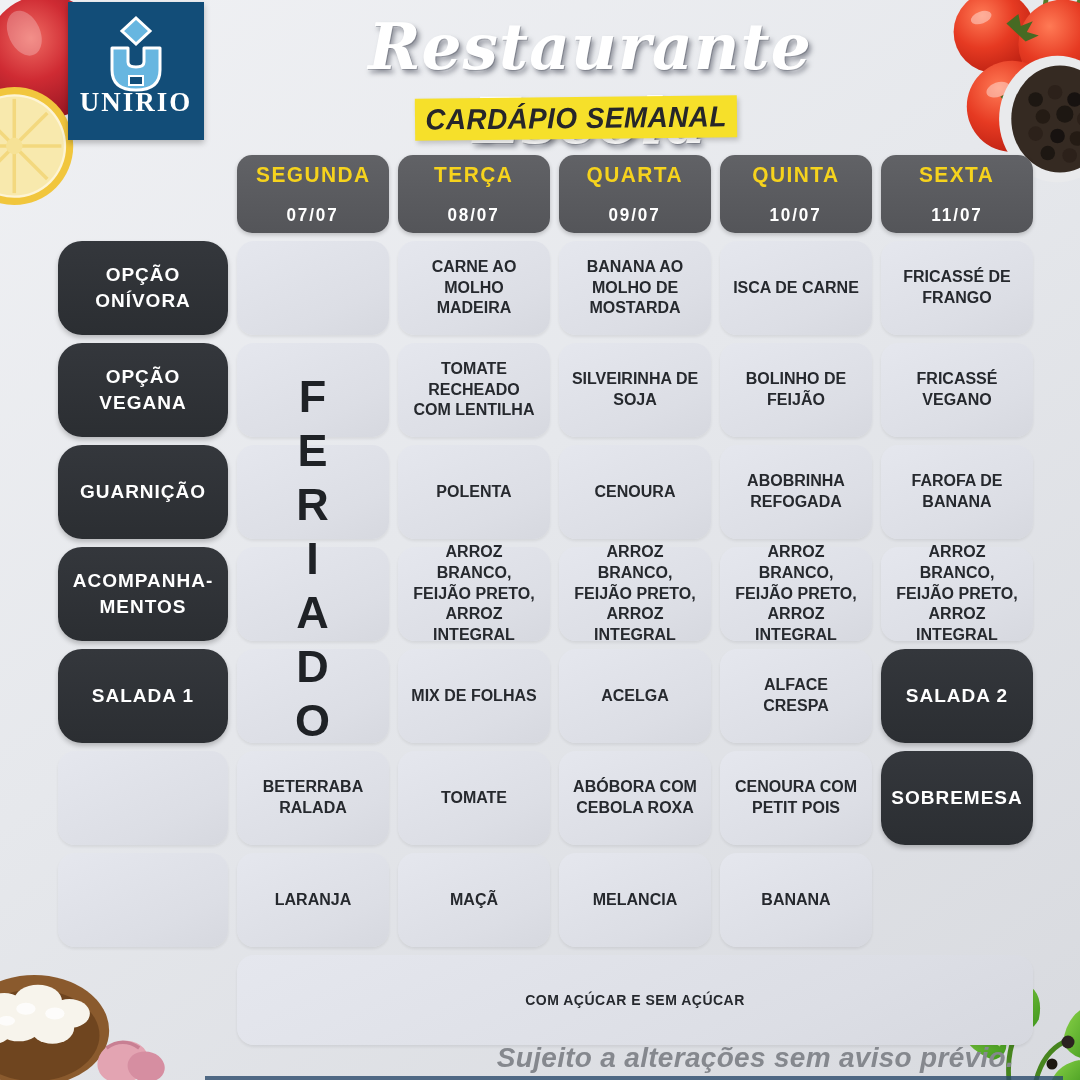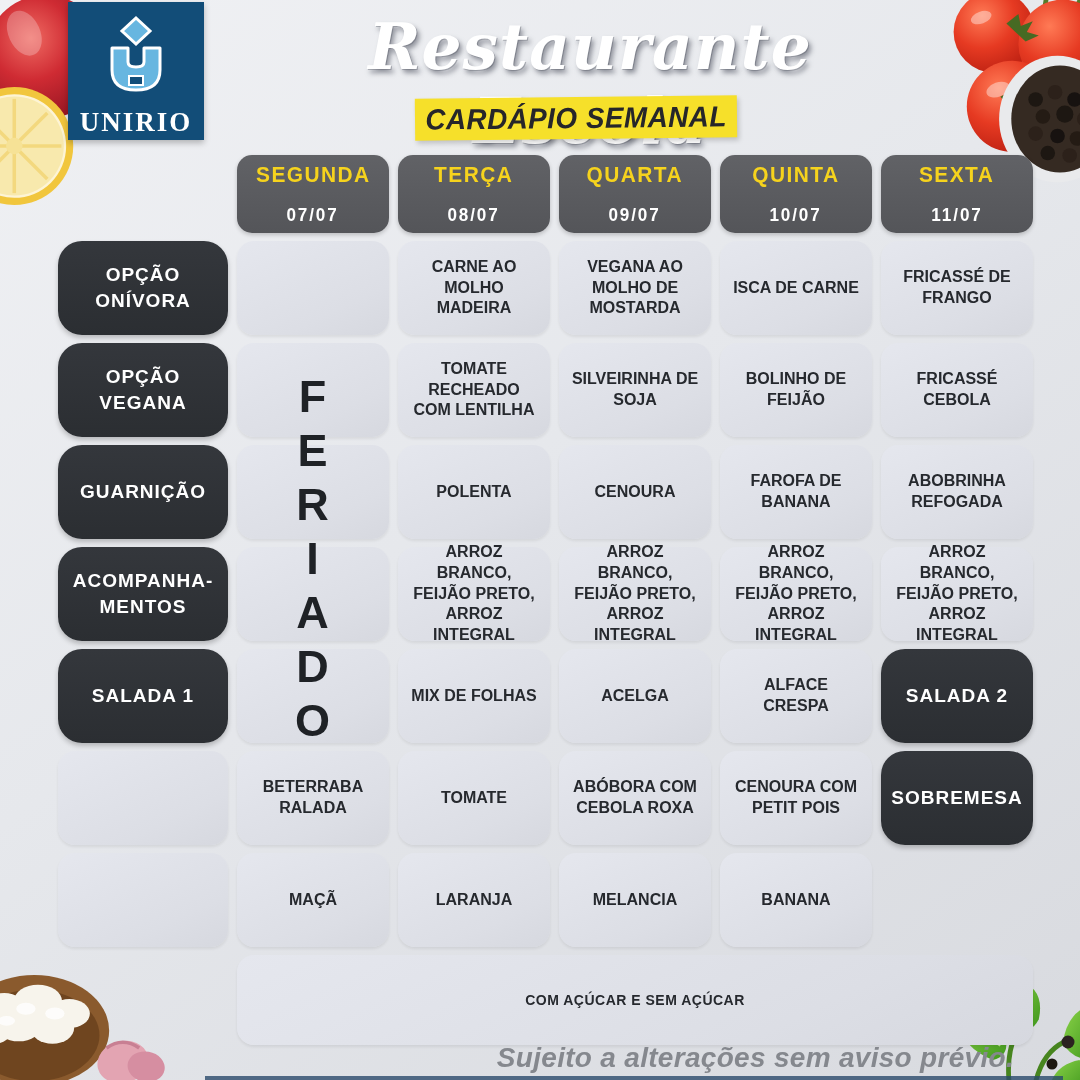--- a/index.html
+++ b/index.html
@@ -4,21 +4,21 @@
 <style>
   html,body{margin:0;padding:0;}
   body{width:1080px;height:1080px;position:relative;overflow:hidden;
        font-family:"Liberation Sans","DejaVu Sans",sans-serif;
        background:linear-gradient(145deg,#f0f1f4 0%,#e6e8ec 45%,#d8dadf 100%);}
   .canvas{position:absolute;inset:0;}
 
   
   .logo{position:absolute;left:68px;top:2px;width:136px;height:138px;
         background:#124d78;display:flex;flex-direction:column;align-items:center;
-        justify-content:flex-end;padding-bottom:2px;box-sizing:border-box;
+        justify-content:flex-end;padding-bottom:22px;box-sizing:border-box;
         box-shadow:0 3px 6px rgba(0,0,0,.25);}
   .logo-emblem{position:absolute;top:12px;left:50%;transform:translateX(-50%);}
   .logo-text{color:#ffffff;font-family:"Liberation Serif","DejaVu Serif",serif;
              font-weight:bold;font-size:27px;letter-spacing:2px;}
   .title{position:absolute;left:250px;top:10px;width:680px;text-align:center;
          font-family:"DejaVu Serif","Liberation Serif",serif;
          font-style:italic;font-weight:bold;font-size:63px;color:#ffffff;
          text-shadow:3px 4px 5px rgba(95,99,110,.65),1px 1px 0 rgba(120,124,134,.5);
          letter-spacing:1px;margin:0;}
   .banner{position:absolute;left:415px;top:97px;width:322px;height:42px;
@@ -222,37 +222,37 @@
       <div class="day-date">10/07</div>
     </div>
     <div class="day-header">
       <div class="day-name">SEXTA</div>
       <div class="day-date">11/07</div>
     </div>
 
     <div class="row-label">OPÇÃO ONÍVORA</div>
     <div class="cell"></div>
     <div class="cell">CARNE AO MOLHO MADEIRA</div>
-    <div class="cell">VEGANA AO MOLHO DE MOSTARDA</div>
+    <div class="cell">BANANA AO MOLHO DE MOSTARDA</div>
     <div class="cell">ISCA DE CARNE</div>
     <div class="cell">FRICASSÉ DE FRANGO</div>
 
     <div class="row-label">OPÇÃO VEGANA</div>
     <div class="cell"></div>
     <div class="cell">TOMATE RECHEADO COM LENTILHA</div>
     <div class="cell">SILVEIRINHA DE SOJA</div>
     <div class="cell">BOLINHO DE FEIJÃO</div>
-    <div class="cell">FRICASSÉ CEBOLA</div>
+    <div class="cell">FRICASSÉ VEGANO</div>
 
     <div class="row-label">GUARNIÇÃO</div>
     <div class="cell"></div>
     <div class="cell">POLENTA</div>
     <div class="cell">CENOURA</div>
+    <div class="cell">ABOBRINHA REFOGADA</div>
     <div class="cell">FAROFA DE BANANA</div>
-    <div class="cell">ABOBRINHA REFOGADA</div>
 
     <div class="row-label">ACOMPANHA-MENTOS</div>
     <div class="cell"></div>
     <div class="cell">ARROZ BRANCO, FEIJÃO PRETO, ARROZ INTEGRAL</div>
     <div class="cell">ARROZ BRANCO, FEIJÃO PRETO, ARROZ INTEGRAL</div>
     <div class="cell">ARROZ BRANCO, FEIJÃO PRETO, ARROZ INTEGRAL</div>
     <div class="cell">ARROZ BRANCO, FEIJÃO PRETO, ARROZ INTEGRAL</div>
 
     <div class="row-label">SALADA 1</div>
     <div class="cell"></div>
@@ -262,22 +262,22 @@
 
     <div class="row-label">SALADA 2</div>
     <div class="cell"></div>
     <div class="cell">BETERRABA RALADA</div>
     <div class="cell">TOMATE</div>
     <div class="cell">ABÓBORA COM CEBOLA ROXA</div>
     <div class="cell">CENOURA COM PETIT POIS</div>
 
     <div class="row-label">SOBREMESA</div>
     <div class="cell"></div>
+    <div class="cell">LARANJA</div>
     <div class="cell">MAÇÃ</div>
-    <div class="cell">LARANJA</div>
     <div class="cell">MELANCIA</div>
     <div class="cell">BANANA</div>
 
     <div class="cell wide">COM AÇÚCAR E SEM AÇÚCAR</div>
   </div>
 
   <div class="feriado">
     <span>F</span>
     <span>E</span>
     <span>R</span>

